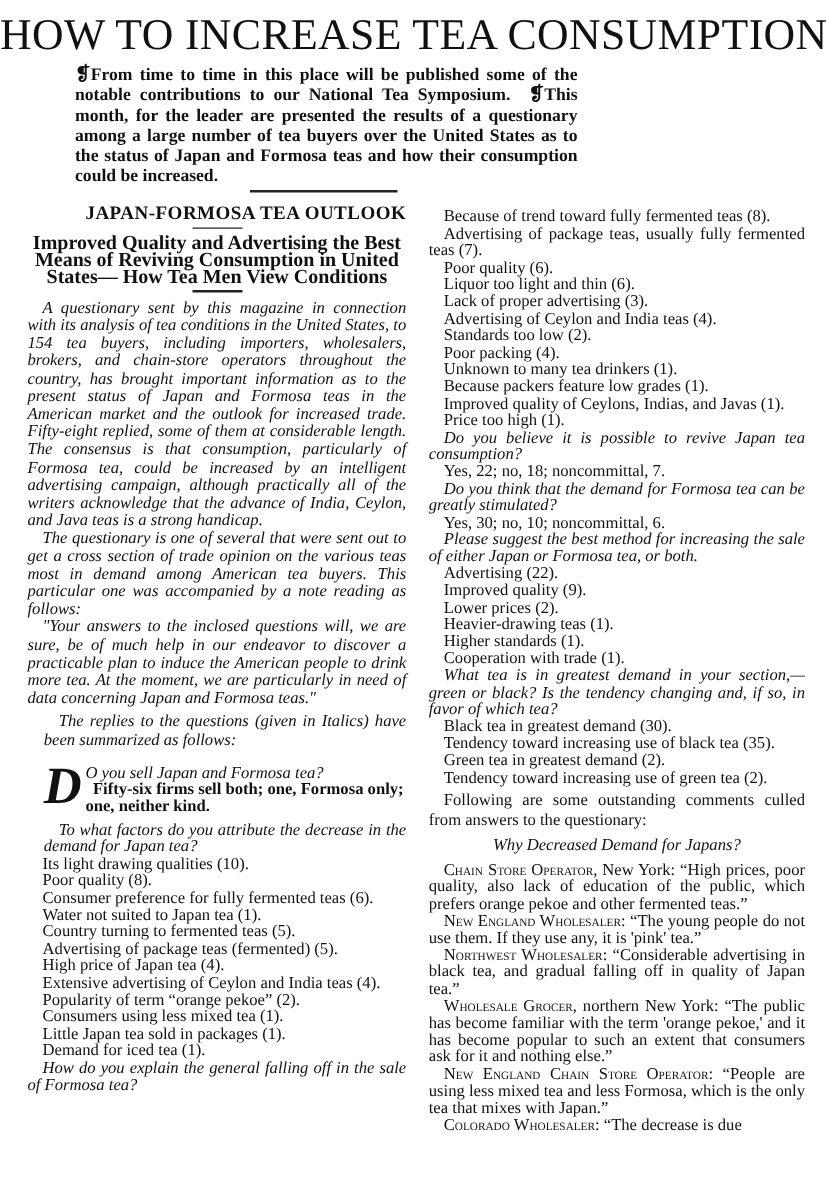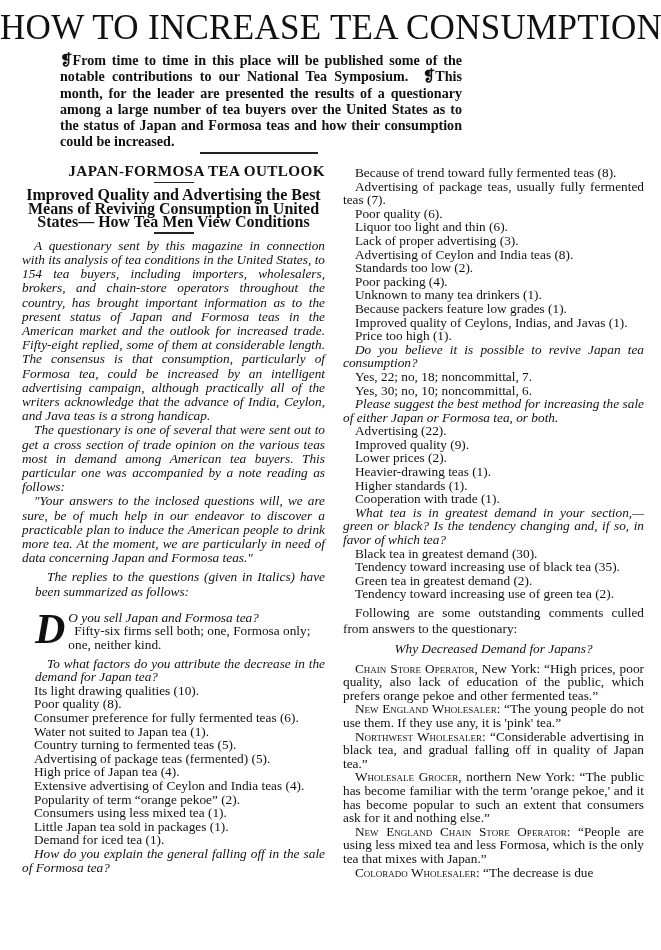--- a/index.html
+++ b/index.html
@@ -42,21 +42,21 @@
   <div class="short-rule"></div>
 
   <p class="p lead ind">A questionary sent by this magazine in connection with its analysis of tea conditions in the United States, to 154 tea buyers, including importers, wholesalers, brokers, and chain-store operators throughout the country, has brought important information as to the present status of Japan and Formosa teas in the American market and the outlook for increased trade. Fifty-eight replied, some of them at considerable length. The consensus is that consumption, particularly of Formosa tea, could be increased by an intelligent advertising campaign, although practically all of the writers acknowledge that the advance of India, Ceylon, and Java teas is a strong handicap.</p>
   <p class="p lead ind">The questionary is one of several that were sent out to get a cross section of trade opinion on the various teas most in demand among American tea buyers. This particular one was accompanied by a note reading as follows:</p>
   <p class="p lead ind">"Your answers to the inclosed questions will, we are sure, be of much help in our endeavor to discover a practicable plan to induce the American people to drink more tea. At the moment, we are particularly in need of data concerning Japan and Formosa teas."</p>
   <p class="p lead ind gap">The replies to the questions (given in Italics) have been summarized as follows:</p>
 
   <div class="gap" style="margin-top:12px;">
     <span class="drop">D</span>
     <span class="it">O you sell Japan and Formosa tea?</span><br>
-    <span style="padding-left:6px;">Fifty-six firms sell both; one, Formosa only; one, neither kind.</span>
+    <span style="padding-left:6px;font-weight:bold;">Fifty-six firms sell both; one, Formosa only; one, neither kind.</span>
   </div>
 
   <p class="p it ind gap" style="clear:both;">To what factors do you attribute the decrease in the demand for Japan tea?</p>
   <div>
     <p class="wrapitem">Its light drawing qualities (10).</p>
     <p class="wrapitem">Poor quality (8).</p>
     <p class="wrapitem">Consumer preference for fully fermented teas (6).</p>
     <p class="wrapitem">Water not suited to Japan tea (1).</p>
     <p class="wrapitem">Country turning to fermented teas (5).</p>
     <p class="wrapitem">Advertising of package teas (fermented) (5).</p>
@@ -70,32 +70,33 @@
   <p class="p it ind">How do you explain the general falling off in the sale of Formosa tea?</p>
 </div>
 
 <div class="col col-right">
   <div>
     <p class="wrapitem">Because of trend toward fully fermented teas (8).</p>
     <p class="wrapitem">Advertising of package teas, usually fully fermented teas (7).</p>
     <p class="wrapitem">Poor quality (6).</p>
     <p class="wrapitem">Liquor too light and thin (6).</p>
     <p class="wrapitem">Lack of proper advertising (3).</p>
-    <p class="wrapitem">Advertising of Ceylon and India teas (8).</p>
+    <p class="wrapitem">Advertising of Ceylon and India teas (4).</p>
     <p class="wrapitem">Standards too low (2).</p>
     <p class="wrapitem">Poor packing (4).</p>
     <p class="wrapitem">Unknown to many tea drinkers (1).</p>
     <p class="wrapitem">Because packers feature low grades (1).</p>
     <p class="wrapitem">Improved quality of Ceylons, Indias, and Javas (1).</p>
     <p class="wrapitem">Price too high (1).</p>
   </div>
 
   <p class="p it ind">Do you believe it is possible to revive Japan tea consumption?</p>
   <p class="wrapitem">Yes, 22; no, 18; noncommittal, 7.</p>
 
+  <p class="p it ind">Do you think that the demand for Formosa tea can be greatly stimulated?</p>
   <p class="wrapitem">Yes, 30; no, 10; noncommittal, 6.</p>
 
   <p class="p it ind">Please suggest the best method for increasing the sale of either Japan or Formosa tea, or both.</p>
   <div>
     <p class="wrapitem">Advertising (22).</p>
     <p class="wrapitem">Improved quality (9).</p>
     <p class="wrapitem">Lower prices (2).</p>
     <p class="wrapitem">Heavier-drawing teas (1).</p>
     <p class="wrapitem">Higher standards (1).</p>
     <p class="wrapitem">Cooperation with trade (1).</p>

